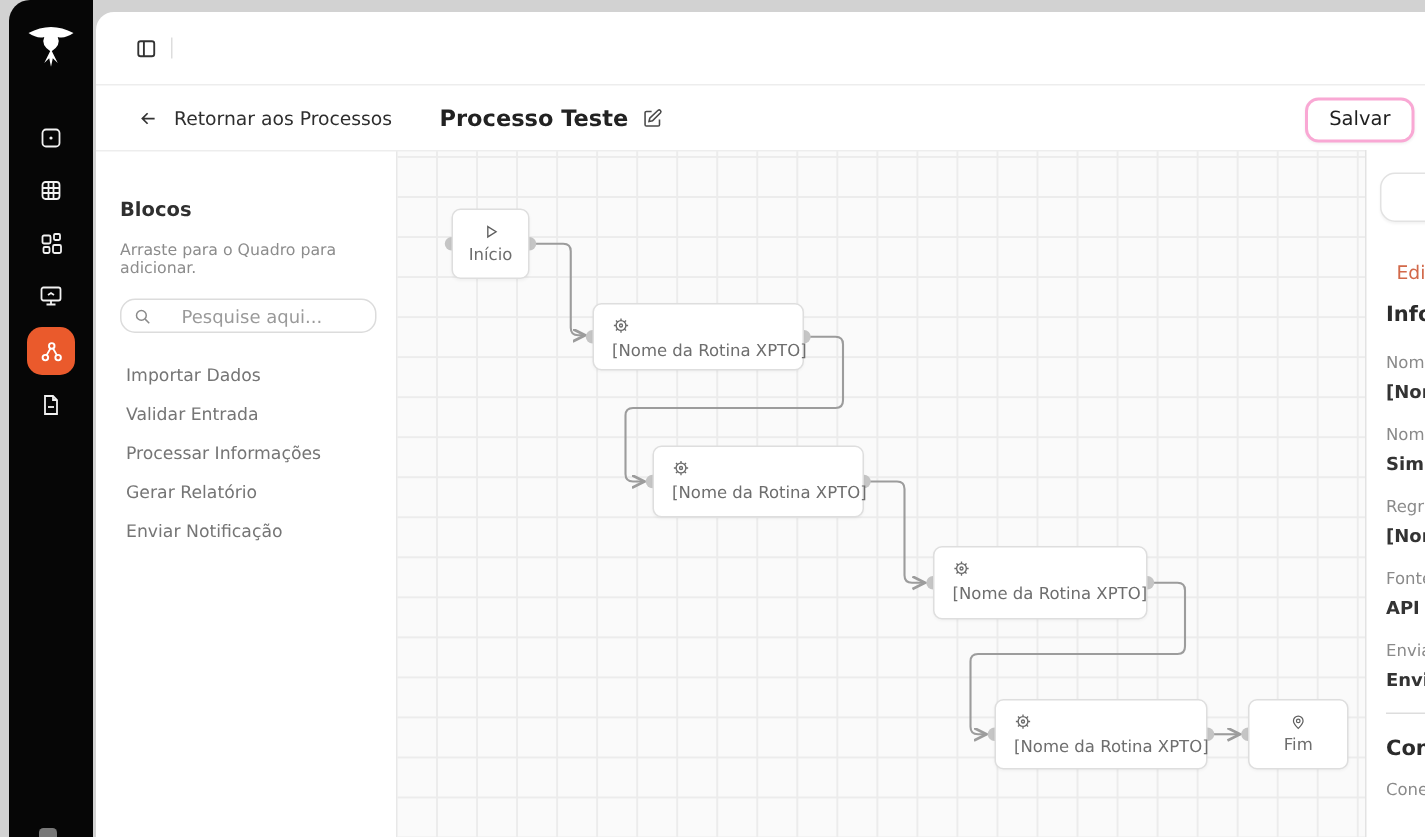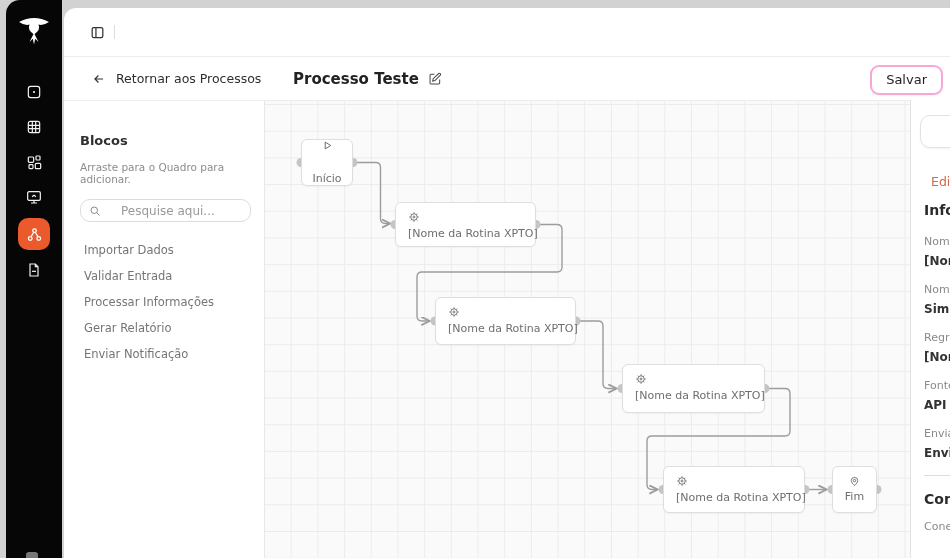--- a/index.html
+++ b/index.html
@@ -228,21 +228,21 @@
             <circle cx="311" cy="221" r="4.5"></circle>
           <circle cx="357" cy="288.5" r="4.5"></circle>
             <circle cx="500" cy="288.5" r="4.5"></circle>
           <circle cx="398" cy="389.5" r="4.5"></circle>
             <circle cx="540" cy="389.5" r="4.5"></circle>
           <circle cx="567" cy="389.5" r="4.5"></circle>
             <circle cx="612" cy="389.5" r="4.5"></circle>
         </g>
       </svg>
 
-      <div class="node node-cap" style="left:36px;top:39px;width:52px;height:47px;justify-content:space-between;">
+      <div class="node node-cap" style="left:36px;top:39px;width:52px;height:47px;">
         <svg class="n-icon" viewBox="0 0 24 24" fill="none" stroke="currentColor" stroke-width="2">
             <path d="M7 4.5 19 12 7 19.5z"></path>
           </svg>
         <span class="n-label">Início</span>
       </div>
 
       <div class="node node-routine" style="left:130px;top:102px;width:141px;height:45px;">
         <svg class="n-icon" viewBox="0 0 24 24" fill="none" stroke="currentColor" stroke-width="1.8">
           <circle cx="12" cy="12" r="6.5"></circle>
             <circle cx="12" cy="12" r="2"></circle>
@@ -271,21 +271,21 @@
 
       <div class="node node-routine" style="left:398px;top:366px;width:142px;height:47px;">
         <svg class="n-icon" viewBox="0 0 24 24" fill="none" stroke="currentColor" stroke-width="1.8">
           <circle cx="12" cy="12" r="6.5"></circle>
             <circle cx="12" cy="12" r="2"></circle>
           <path d="M12 2.5v3M12 18.5v3M2.5 12h3M18.5 12h3M5.3 5.3l2.1 2.1M16.6 16.6l2.1 2.1M18.7 5.3l-2.1 2.1M7.4 16.6l-2.1 2.1"></path>
         </svg>
         <div class="n-label">[Nome da Rotina XPTO]</div>
       </div>
 
-      <div class="node node-cap" style="left:567px;top:366px;width:45px;height:47px;">
+      <div class="node node-cap" style="left:567px;top:366px;width:67px;height:47px;">
         <svg class="n-icon" viewBox="0 0 24 24" fill="none" stroke="currentColor" stroke-width="1.8">
           <path d="M12 21c4-4.2 7-7.2 7-11a7 7 0 1 0-14 0c0 3.8 3 6.8 7 11z"></path>
             <circle cx="12" cy="10" r="2.6"></circle>
         </svg>
         <span class="n-label">Fim</span>
       </div>
     </div>
 
     <div class="inspector">
       <div class="insp-box"></div>

